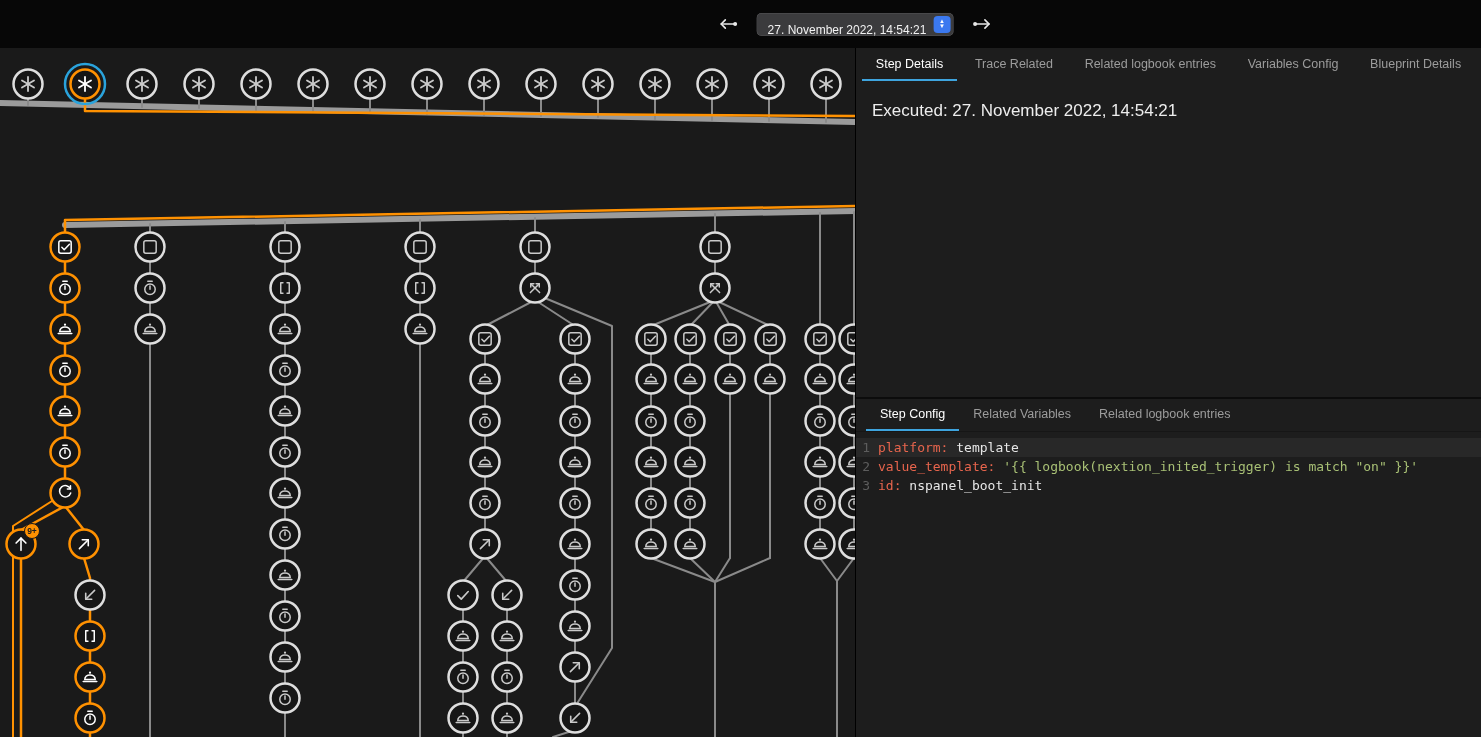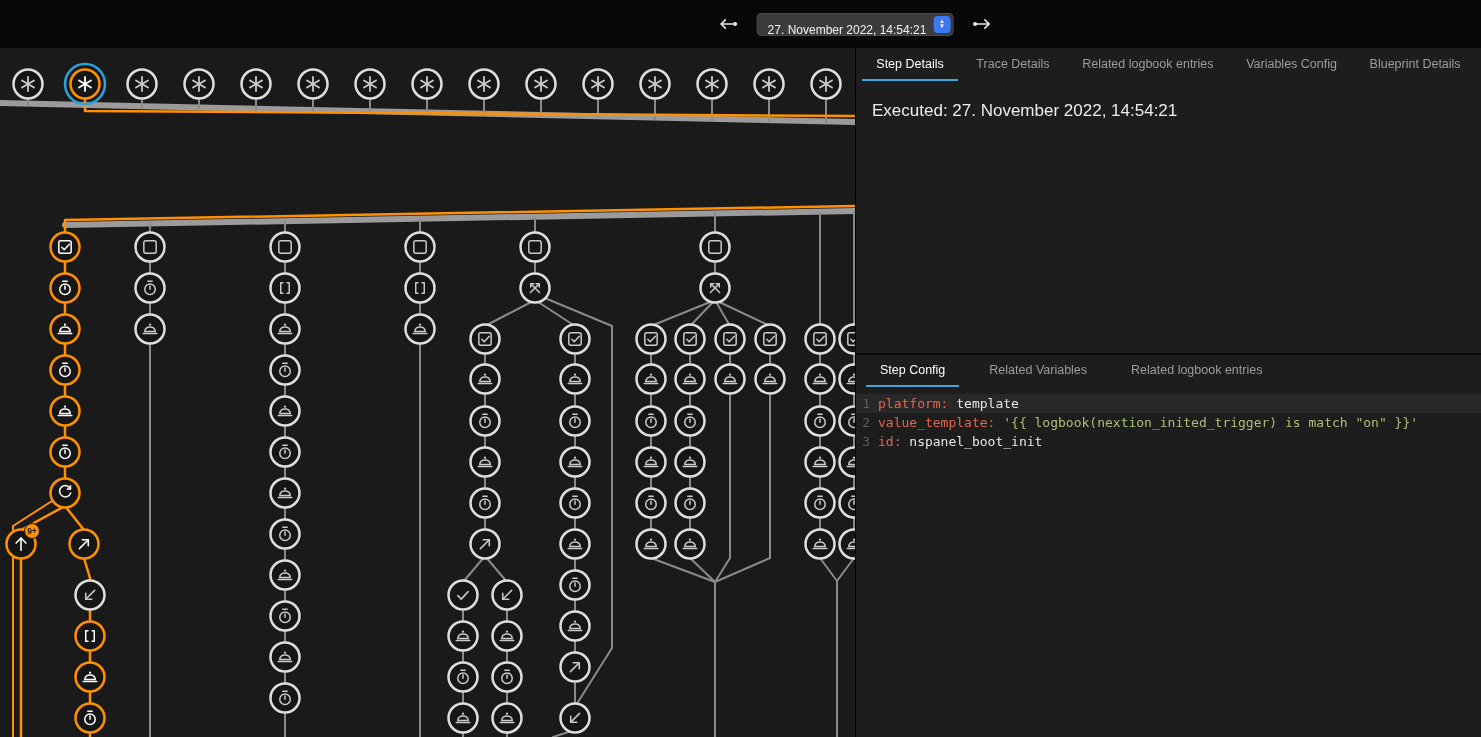--- a/index.html
+++ b/index.html
@@ -28,24 +28,24 @@
     color:#fff; font-size:6px; line-height:5px;
   }
   
   .graph { position:absolute; left:0; top:48px; width:855px; height:689px; background:#1a1a1a; overflow:hidden; }
   .graph svg { display:block; }
   
   .panel {
     position:absolute; left:855px; top:48px; width:626px; height:689px;
     background:#1d1d1d; border-left:1px solid #000;
   }
-  .panel-top { height:307px; border-bottom:2px solid #0c0c0c; }
+  .panel-top { height:351px; border-bottom:2px solid #0c0c0c; }
   .tabbar { display:flex; height:33px; align-items:stretch; font-size:12.5px; color:#9c9c9c; }
   .tabbar.spread { justify-content:space-around; padding:0 4px; }
-  .tabbar.left { justify-content:flex-start; gap:16px; padding:0 10px; border-bottom:1px solid #161616; }
+  .tabbar.left { justify-content:flex-start; padding:0 10px; border-bottom:1px solid #161616; }
   .tab {
     display:flex; align-items:center; padding:0 14px; white-space:nowrap;
     border-bottom:2px solid transparent; cursor:pointer;
   }
   .tab.active { color:#fff; border-bottom-color:#3ea4de; }
   .panel-top-content { padding:20px 16px; font-size:17px; color:#ededed; }
   
   .code { font-family:"DejaVu Sans Mono", monospace; font-size:13px; line-height:19px; margin-top:6px; }
   .code-line { display:flex; width:100%; }
   .code-line.active { background:#282828; }
@@ -638,21 +638,21 @@
         <circle cx="854" cy="496" r="14.5" fill="#161616" stroke="#dedede" stroke-width="2.5"></circle>
         <use href="#i-room-service" x="844.5" y="486.5" width="19" height="19" color="#c9c9c9"></use>
       </g>
     </svg>
 </div>
 
 <div class="panel">
   <div class="panel-top">
     <div class="tabbar spread" id="top-tabs">
         <div class="tab active">Step Details</div>
-        <div class="tab">Trace Details</div>
+        <div class="tab">Trace Related</div>
         <div class="tab">Related logbook entries</div>
         <div class="tab">Variables Config</div>
         <div class="tab">Blueprint Details</div>
       </div>
     <div class="panel-top-content">
       <span>Executed: 27. November 2022, 14:54:21</span>
     </div>
   </div>
   <div class="panel-bottom">
     <div class="tabbar left" id="bottom-tabs">

